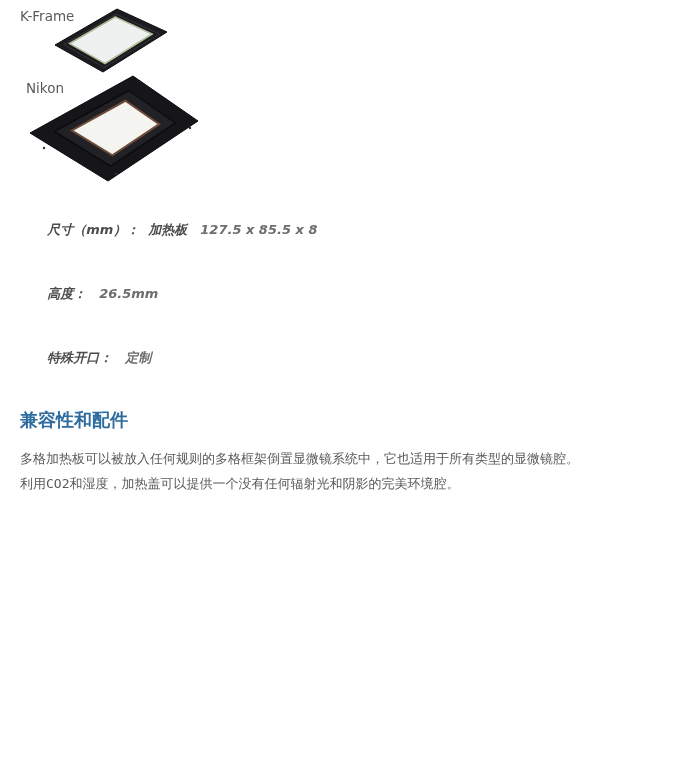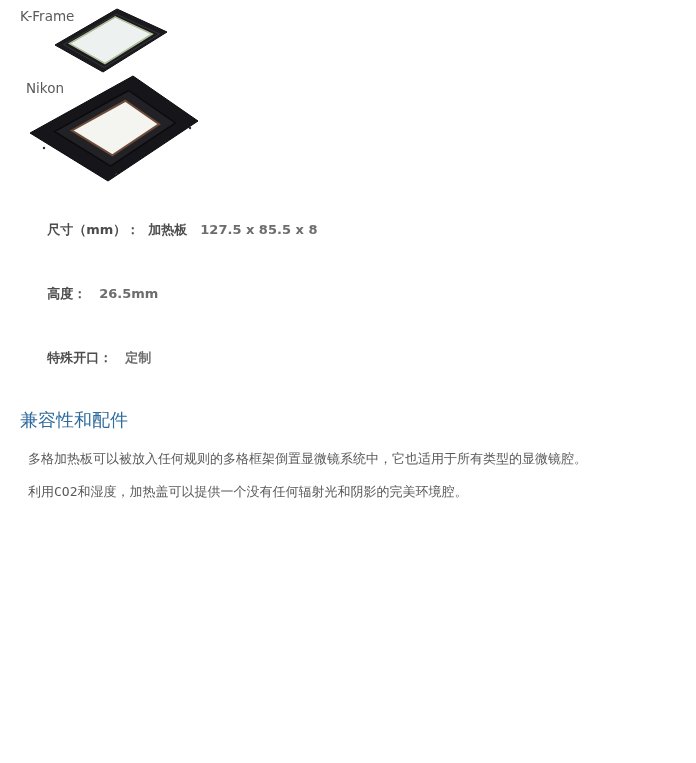--- a/index.html
+++ b/index.html
@@ -19,34 +19,34 @@
   .product-label {
     position: absolute; font-size: 13.5px; 
     color: #5a5a5a; z-index: 2;
   }
   .kframe-label { left: 0; top: 0; }
   .nikon-label  { left: 6px; top: 72px; }
 
   .specs { margin-top: 14px; }
   .spec-row {
     font-size: 13px; font-weight: bold; color: #4d4d4d;
-    line-height: 21.3px; white-space: pre-wrap;
+    line-height: 21.3px; white-space: pre-wrap; font-style: italic;
   }
   .spec-value { color: #6d6d6d; margin-left: 13px; }
 
   .section-header {
     font-family: "DejaVu Serif", "Liberation Serif", serif;
-    font-size: 18px; font-weight: normal; color: #2E6B9E;
+    font-size: 18px; font-weight: bold; color: #2E6B9E;
     margin: 18px 0 14px 0;
   }
 
   .para {
     font-family: "DejaVu Sans Mono", "Liberation Mono", monospace;
     font-size: 13px; color: #595959; line-height: 25px;
-    margin: 8px; white-space: pre-wrap;
+    margin: 0; white-space: pre-wrap;
   }
 </style>
 </head>
 <body>
 
 <div class="page">
 
 
   <div class="hero">
     <span class="product-label kframe-label">K-Frame</span>

